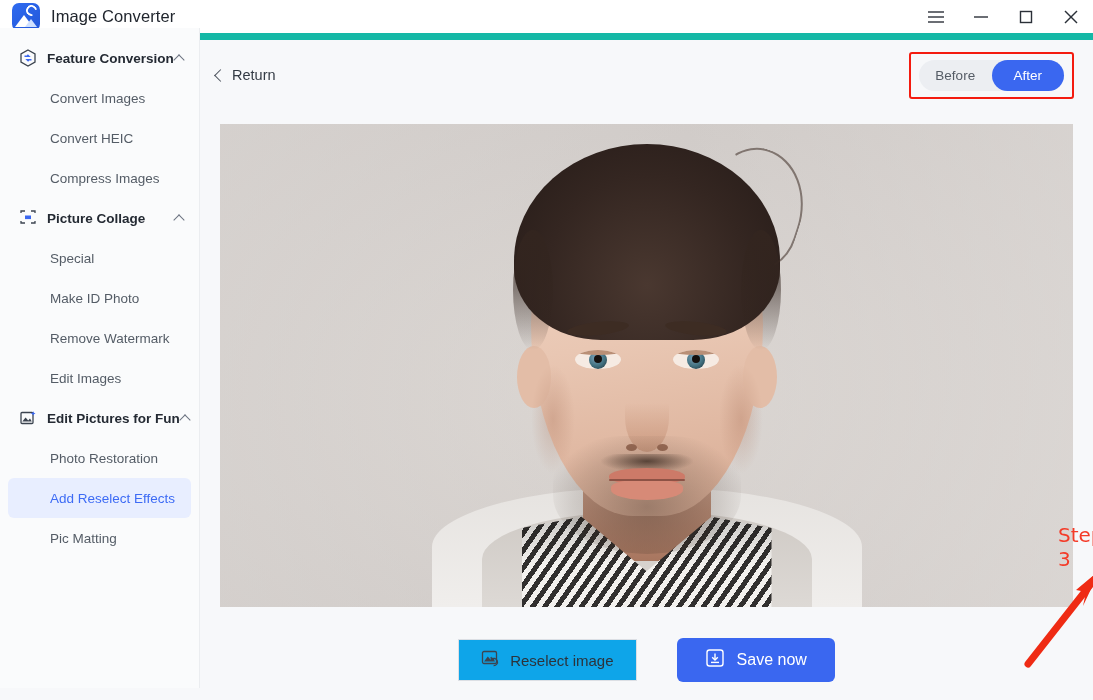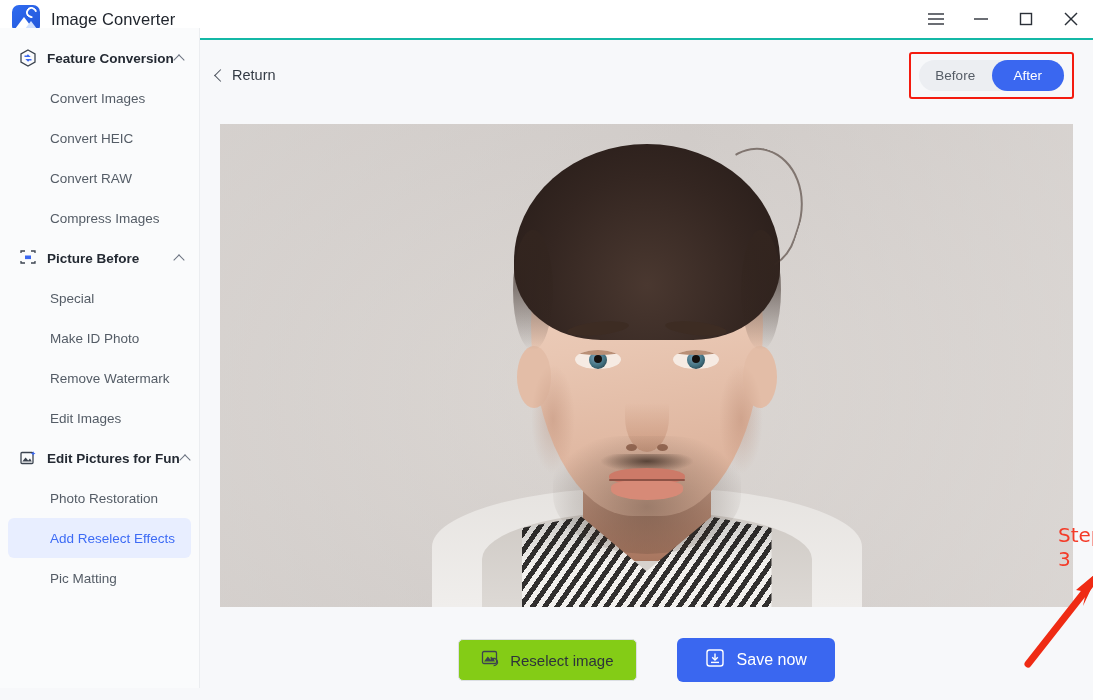--- a/index.html
+++ b/index.html
@@ -13,21 +13,21 @@
     position: relative;
     width: 1093px; height: 700px;
     background: #f7f8fa;
   }
 
   
   .titlebar {
     position: absolute; top: 0; left: 0;
     width: 1093px; height: 40px;
     background: #ffffff;
-    border-bottom: 2px solid #14b8a6;
+    border-bottom: 7px solid #14b8a6;
     display: flex; align-items: center;
   }
   .brand { display: flex; align-items: center; padding-left: 12px; }
   .app-icon {
     width: 28px; height: 28px; border-radius: 7px;
     background: linear-gradient(145deg, #2f6bf0 0%, #2256d8 100%);
     position: relative; overflow: hidden; flex: none;
   }
   .app-icon .mount {
     position: absolute; left: 3px; bottom: 4px;
@@ -325,23 +325,23 @@
   .footer {
     position: absolute; left: 200px; top: 620px;
     width: 893px; height: 80px;
     display: flex; align-items: center; justify-content: center;
     gap: 40px;
   }
   .btn-secondary {
     display: flex; align-items: center; justify-content: center;
     gap: 9px;
     height: 42px; padding: 0 22px;
-    background: #84cc16;
+    background: #0ea5e9;
     border: 1px solid #dcdfe4;
-    border-radius: 5px;
+    border-radius: 0;
     font-size: 15px; color: #2d333b;
     cursor: default;
   }
   .btn-primary {
     display: flex; align-items: center; justify-content: center;
     gap: 12px;
     height: 44px; padding: 15px 28px;
     background: #3a67f0;
     border: none; border-radius: 6px;
     font-size: 16px; color: #ffffff;
@@ -406,34 +406,31 @@
       <span class="group-label">Feature Conversion</span>
       <span class="chev"></span>
     </div>
     <div class="nav-item">
       <span>Convert Images</span>
     </div>
     <div class="nav-item">
       <span>Convert HEIC</span>
     </div>
     <div class="nav-item">
-      <span>Convert RAW</span>
-    </div>
-    <div class="nav-item">
       <span>Compress Images</span>
     </div>
 
     <div class="group-head">
       <span class="group-icon">
         <svg width="18" height="18" viewBox="0 0 18 18">
           <path d="M2 4 V2 H6 M12 2 H16 V4 M16 12 V14 H12 M6 14 H2 V12" fill="none" stroke="#3c4450" stroke-width="1.3"></path>
           <rect x="6" y="6.5" width="6" height="3.6" fill="#3a67f0"></rect>
         </svg>
       </span>
-      <span class="group-label">Picture Before</span>
+      <span class="group-label">Picture Collage</span>
       <span class="chev"></span>
     </div>
     <div class="nav-item">
       <span>Special</span>
     </div>
     <div class="nav-item">
       <span>Make ID Photo</span>
     </div>
     <div class="nav-item">
       <span>Remove Watermark</span>

